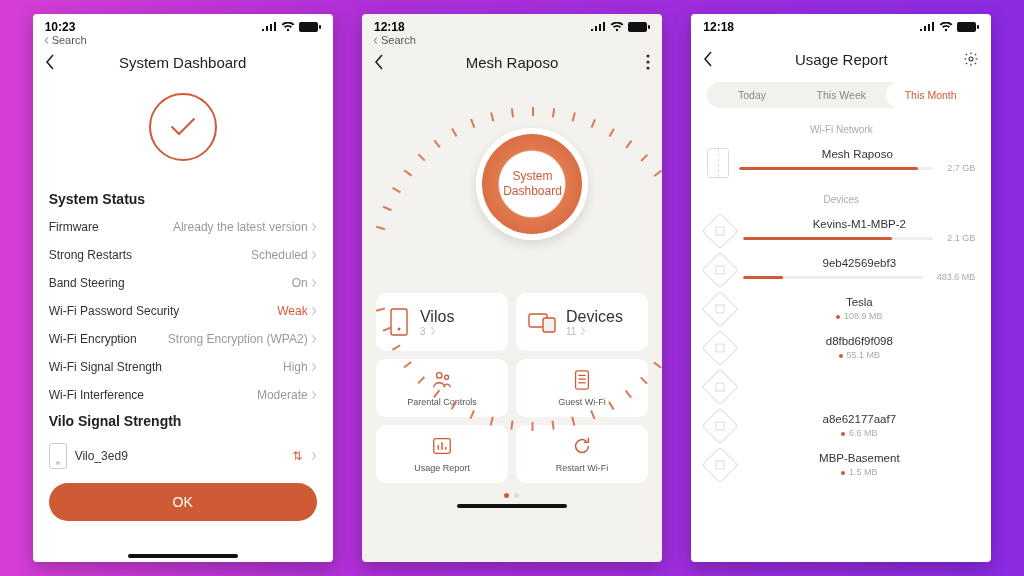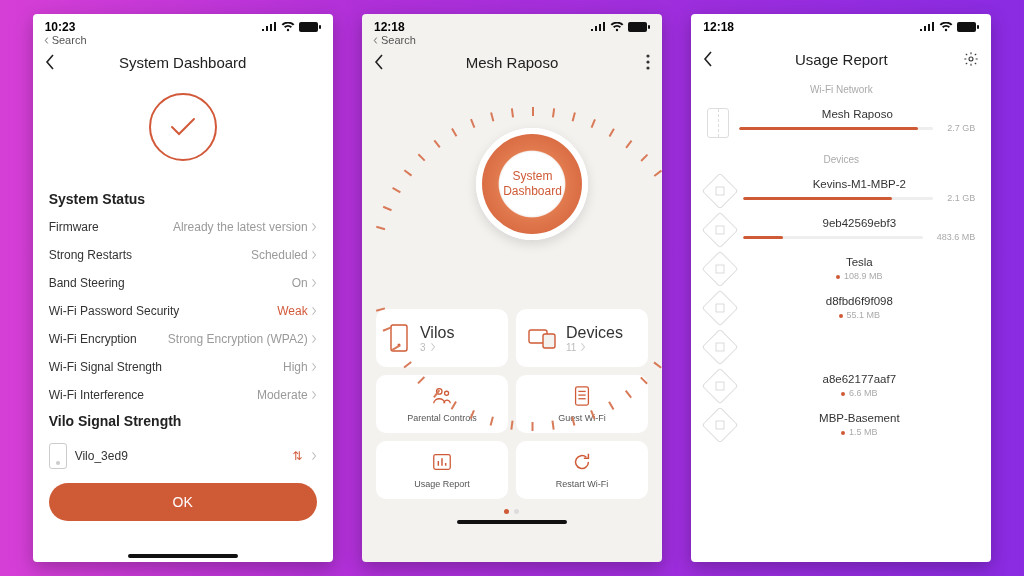--- a/index.html
+++ b/index.html
@@ -42,21 +42,21 @@
   .device-ico{width:18px;height:26px;border:1px solid #ccc;border-radius:3px;position:relative;}
   .device-ico::after{content:"";position:absolute;bottom:3px;left:50%;transform:translateX(-50%);
     width:4px;height:4px;border-radius:50%;background:#ccc;}
   .signal-name{flex:1;font-size:12px;color:#333;}
   .wave-ico{color:#d25a3a;font-size:12px;}
   .ok-btn{width:100%;background:#cf5a36;color:#fff;border:none;border-radius:22px;
     padding:11px 0;font-size:14px;margin-top:6px;}
   .home-ind{height:4px;width:110px;background:#111;border-radius:3px;margin:6px auto 4px auto;}
   
   .phone.mid{background:#f4f2ef;}
-  .dial-wrap{display:flex;justify-content:center;align-items:flex-start;padding:18px 0 40px 0;margin-left:41px;}
+  .dial-wrap{display:flex;justify-content:center;align-items:flex-start;padding:18px 0 24px 0;margin-left:41px;}
   .dial{position:relative;width:170px;height:170px;display:flex;align-items:center;justify-content:center;}
   .ticks{position:absolute;inset:0;}
   .tick{position:absolute;left:50%;top:50%;width:1.5px;height:9px;background:#d87a58;transform-origin:center 85px;}
   .dial-inner{width:112px;height:112px;border-radius:50%;background:#fff;
     box-shadow:0 4px 12px rgba(0,0,0,.12), inset 0 0 0 7px #fff;position:relative;
     display:flex;align-items:center;justify-content:center;}
   .dial-ring{position:absolute;inset:6px;border-radius:50%;
     background:radial-gradient(circle,#fff 46%,#e27b4f 48%,#cf5a36 100%);
     display:flex;align-items:center;justify-content:center;}
   .dial-core{width:66%;height:66%;border-radius:50%;background:#fff;display:flex;align-items:center;justify-content:center;
@@ -399,20 +399,25 @@
         </svg>
     </span>
     <span>Usage Report</span>
     <span class="right-ico">
       <svg width="16" height="16" viewBox="0 0 24 24">
           <circle cx="12" cy="12" r="3" stroke="#333" stroke-width="1.6" fill="none"></circle>
           <path d="M12 2v3M12 19v3M4.2 4.2l2.1 2.1M17.7 17.7l2.1 2.1M2 12h3M19 12h3M4.2 19.8l2.1-2.1M17.7 6.3l2.1-2.1" stroke="#333" stroke-width="1.6"></path>
         </svg>
     </span>
   </div>
+  <div class="tabs" id="s3-tabs">
+      <div class="tab">Today</div>
+      <div class="tab">This Week</div>
+      <div class="tab active">This Month</div>
+    </div>
   <div class="s3-body">
     <div class="group-lbl">Wi-Fi Network</div>
     <div class="usage-row">
       <div class="router-ico"></div>
       <div class="u-main">
         <div class="u-name">Mesh Raposo</div>
         <div class="u-bar-row">
           <div class="u-bar">
               <div class="u-bar-fill" id="net-bar" style="width: 92%;"></div>
             </div>

